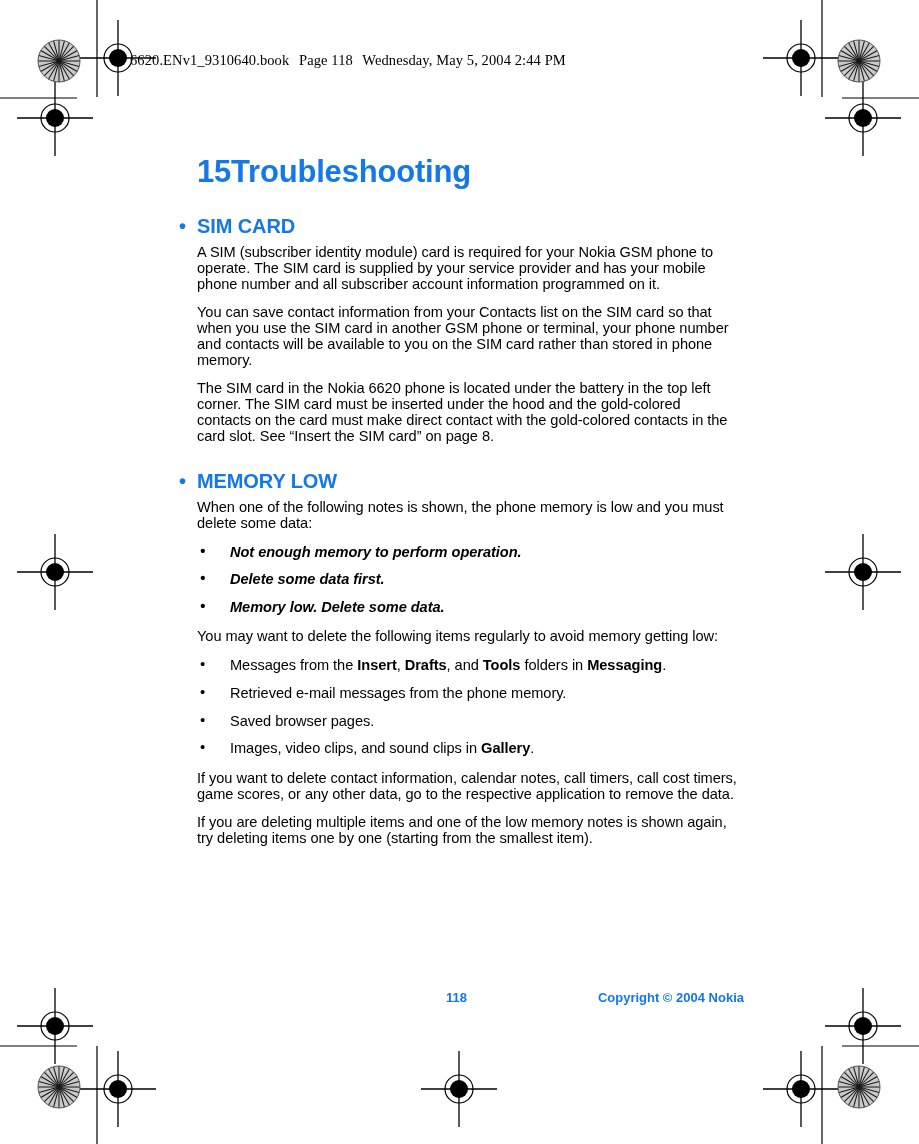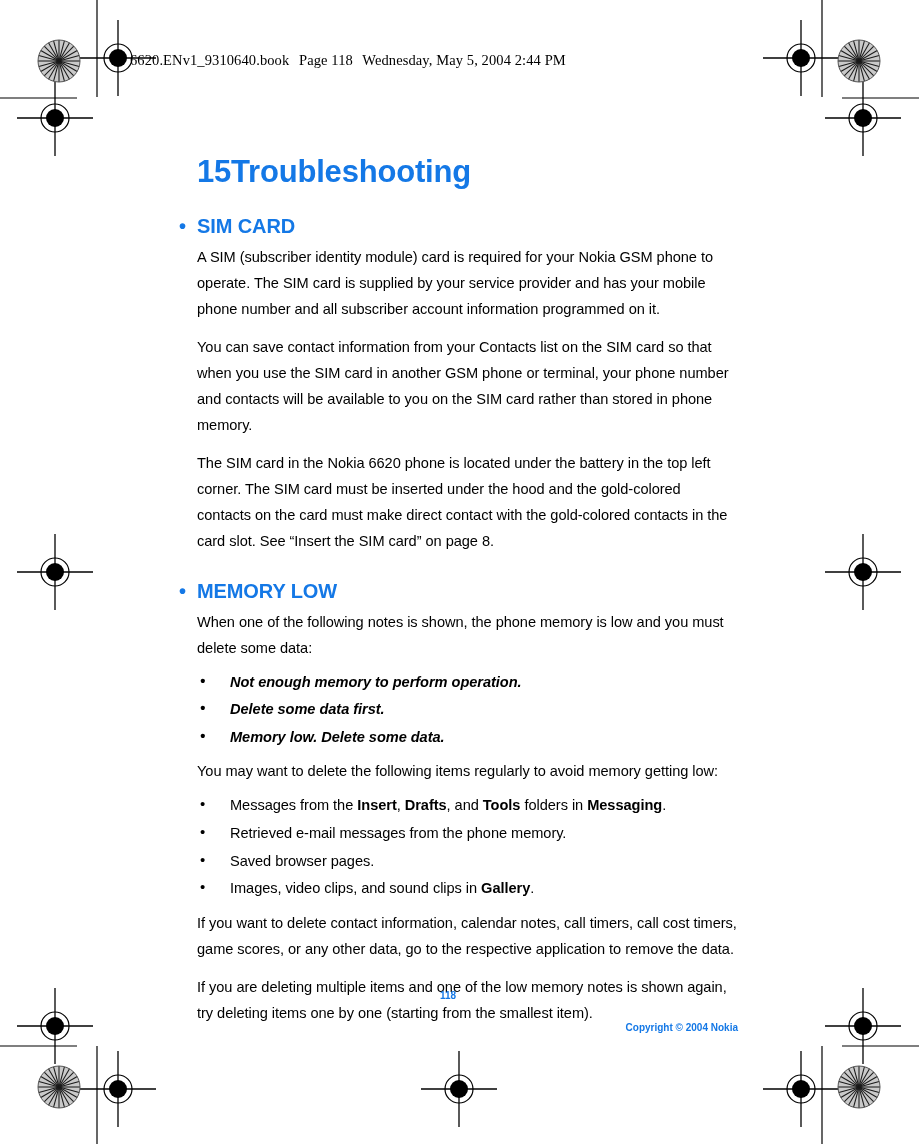--- a/index.html
+++ b/index.html
@@ -72,21 +72,21 @@
     top: 0;
     font-size: 20px;
     line-height: inherit;
     color: #1478E6;
   }
   .sec.second { margin-top: 26px; }
 
   p.body {
     margin: 0 0 12px 0;
     font-size: 14.6px;
-    line-height: 26px;
+    line-height: 16px;
     color: #000000;
     letter-spacing: -0.05px;
   }
   p.body b { font-weight: bold; }
 
   ul.list {
     list-style: none;
     margin: 0 0 12px 0;
     padding: 0;
   }
@@ -110,38 +110,37 @@
     font-style: italic;
   }
   ul.list li b { font-weight: bold; }
 
   .gap-after { margin-top: 14px; }
 
   
   .footer {
     position: absolute;
     top: 990px;
-    left: 198px;
+    left: 204px;
     width: 540px;
     height: 18px;
     color: #1478E6;
-    font-size: 10px;
+    font-size: 13px;
     font-weight: bold;
   }
   .footer .pageno {
     position: absolute;
     left: 242px;
     top: 0;
   }
   .footer .copy {
     position: absolute;
     right: 0;
     top: 0;
     white-space: nowrap;
-    margin-top: 32px;
   }
 </style>
 </head>
 <body>
 
 <div id="page">
 
   <svg class="marks-layer" width="919" height="1144" viewBox="0 0 919 1144" xmlns="http://www.w3.org/2000/svg">
     <defs>
 

